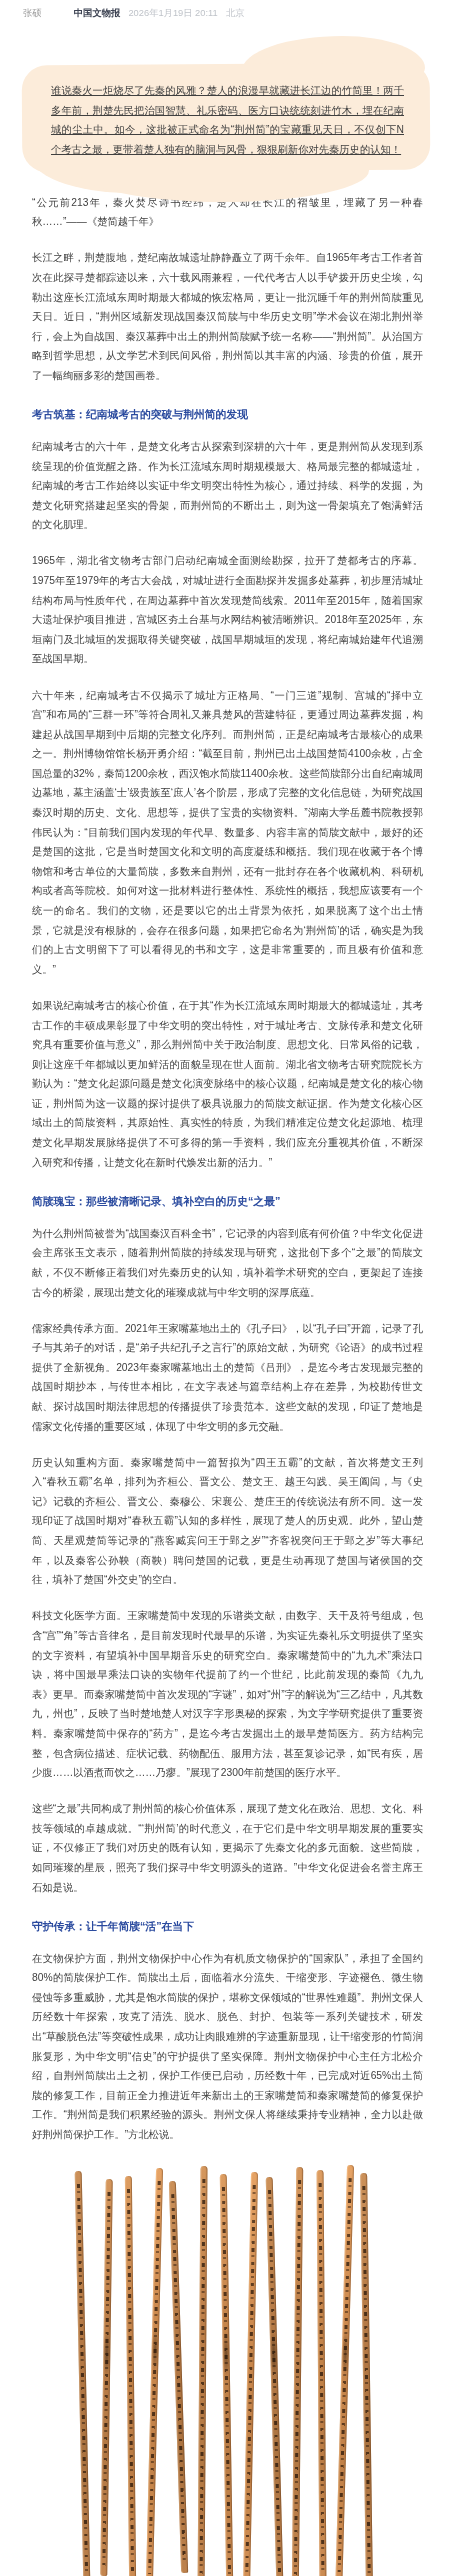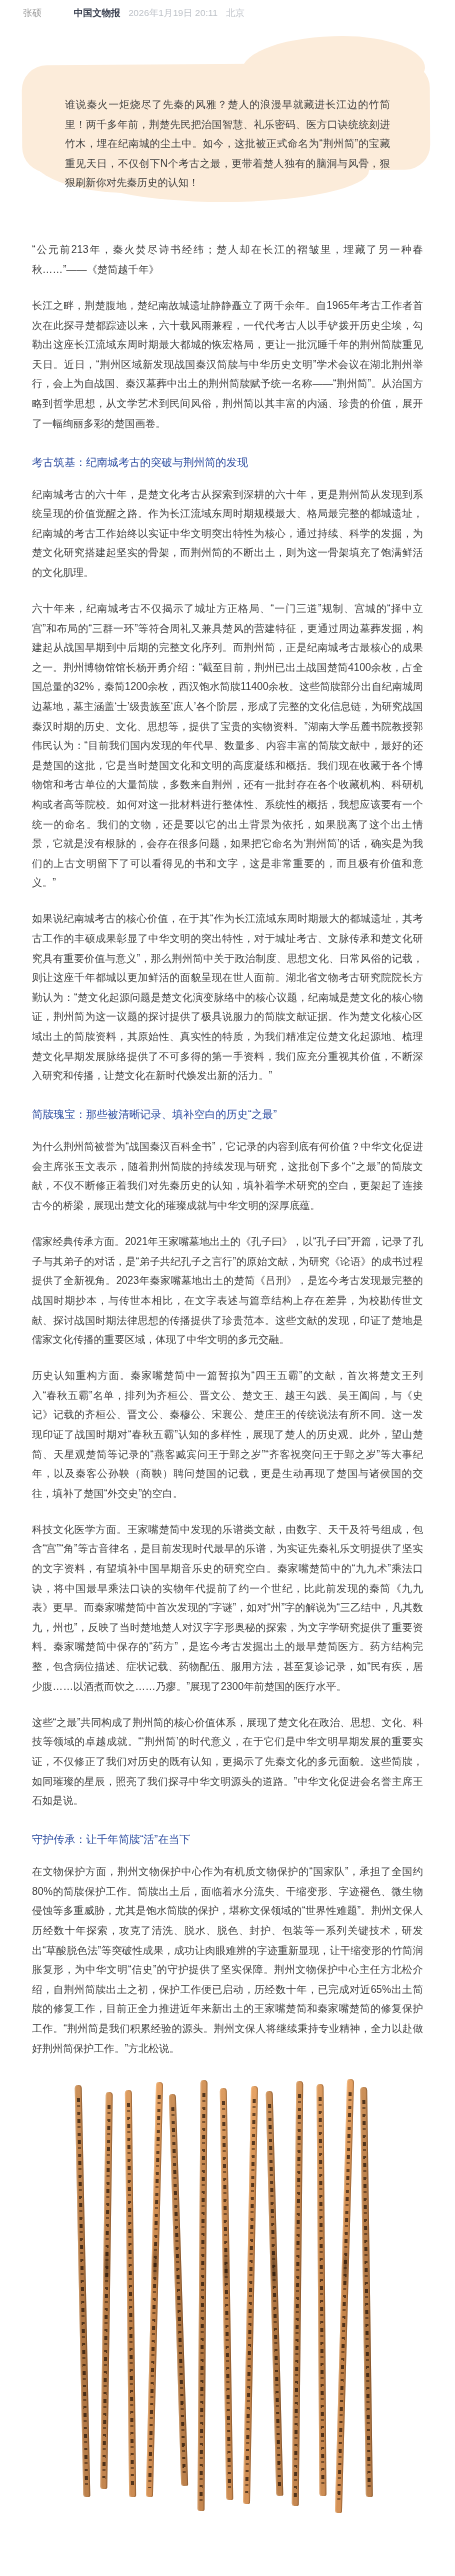--- a/index.html
+++ b/index.html
@@ -24,32 +24,32 @@
   .byline .dt,.byline .loc{color:#bfc3c9;}
 
   
   .intro-wrap{position:relative;margin-top:18.5px;padding:41px 49px 24px;}
   .blob{position:absolute;background:#fcecda;z-index:0;}
   .blob.b1{left:242px;top:-2.1px;width:183px;height:58px;border-radius:55% 45% 60% 40%/60% 55% 45% 40%;}
   .blob.b2{left:21.6px;right:25px;top:26px;height:107px;border-radius:25px;transform:rotate(-.4deg);}
   .blob.b3{left:29px;top:76px;width:201px;height:79px;border-radius:50%;}
   .blob.b4{left:77px;top:101px;width:292px;height:63px;border-radius:50%;}
   .intro-text{
-    position:relative;z-index:1;margin:16px;font-size:10.3px;line-height:19.6px;
-    color:#404040;text-align:justify;
+    position:relative;z-index:1;margin:2px;font-size:10.3px;line-height:19.6px;
+    color:#404040;text-align:justify;text-decoration:underline;
   }
 
   
   .para{
     margin:16.5px 32px 0;font-size:10.3px;line-height:19.6px;color:#404040;
     text-align:justify;
   }
   .para.quote{margin-top:7.2px;}
   .sec-h{
-    margin:18.5px 32px 0;font-size:10.8px;line-height:20.6px;font-weight:400;
+    margin:18.5px 32px 0;font-size:10.8px;line-height:20.6px;font-weight:700;
     color:#2b4b9f;
   }
   .sec-h + .para{margin-top:12.4px;}
 
   
   .figure{margin:18.5px 0 0;}
   .slips{position:relative;width:299px;height:443px;margin:0 auto;}
   .slip{
     position:absolute;width:6.7px;border-radius:3.6px 3.6px 1.5px 2.6px;
     background:linear-gradient(180deg,#d99a5f 0%,#c1824a 35%,#b67a44 70%,#c98a52 100%);
@@ -86,20 +86,21 @@
     <div class="blob b3"></div>
     <div class="blob b4"></div>
     <p class="intro-text">谁说秦火一炬烧尽了先秦的风雅？楚人的浪漫早就藏进长江边的竹简里！两千多年前，荆楚先民把治国智慧、礼乐密码、医方口诀统统刻进竹木，埋在纪南城的尘土中。如今，这批被正式命名为“荆州简”的宝藏重见天日，不仅创下N个考古之最，更带着楚人独有的脑洞与风骨，狠狠刷新你对先秦历史的认知！</p>
   </div>
 
   <p class="para quote">“公元前213年，秦火焚尽诗书经纬；楚人却在长江的褶皱里，埋藏了另一种春秋……”——《楚简越千年》</p>
   <p class="para">长江之畔，荆楚腹地，楚纪南故城遗址静静矗立了两千余年。自1965年考古工作者首次在此探寻楚都踪迹以来，六十载风雨兼程，一代代考古人以手铲拨开历史尘埃，勾勒出这座长江流域东周时期最大都城的恢宏格局，更让一批沉睡千年的荆州简牍重见天日。近日，“荆州区域新发现战国秦汉简牍与中华历史文明”学术会议在湖北荆州举行，会上为自战国、秦汉墓葬中出土的荆州简牍赋予统一名称——“荆州简”。从治国方略到哲学思想，从文学艺术到民间风俗，荆州简以其丰富的内涵、珍贵的价值，展开了一幅绚丽多彩的楚国画卷。</p>
 
   <h2 class="sec-h">考古筑基：纪南城考古的突破与荆州简的发现</h2>
   <p class="para">纪南城考古的六十年，是楚文化考古从探索到深耕的六十年，更是荆州简从发现到系统呈现的价值觉醒之路。作为长江流域东周时期规模最大、格局最完整的都城遗址，纪南城的考古工作始终以实证中华文明突出特性为核心，通过持续、科学的发掘，为楚文化研究搭建起坚实的骨架，而荆州简的不断出土，则为这一骨架填充了饱满鲜活的文化肌理。</p>
+  <p class="para">1965年，湖北省文物考古部门启动纪南城全面测绘勘探，拉开了楚都考古的序幕。1975年至1979年的考古大会战，对城址进行全面勘探并发掘多处墓葬，初步厘清城址结构布局与性质年代，在周边墓葬中首次发现楚简线索。2011年至2015年，随着国家大遗址保护项目推进，宫城区夯土台基与水网结构被清晰辨识。2018年至2025年，东垣南门及北城垣的发掘取得关键突破，战国早期城垣的发现，将纪南城始建年代追溯至战国早期。</p>
   <p class="para">六十年来，纪南城考古不仅揭示了城址方正格局、“一门三道”规制、宫城的“择中立宫”和布局的“三群一环”等符合周礼又兼具楚风的营建特征，更通过周边墓葬发掘，构建起从战国早期到中后期的完整文化序列。而荆州简，正是纪南城考古最核心的成果之一。荆州博物馆馆长杨开勇介绍：“截至目前，荆州已出土战国楚简4100余枚，占全国总量的32%，秦简1200余枚，西汉饱水简牍11400余枚。这些简牍部分出自纪南城周边墓地，墓主涵盖‘士’级贵族至‘庶人’各个阶层，形成了完整的文化信息链，为研究战国秦汉时期的历史、文化、思想等，提供了宝贵的实物资料。”湖南大学岳麓书院教授郭伟民认为：“目前我们国内发现的年代早、数量多、内容丰富的简牍文献中，最好的还是楚国的这批，它是当时楚国文化和文明的高度凝练和概括。我们现在收藏于各个博物馆和考古单位的大量简牍，多数来自荆州，还有一批封存在各个收藏机构、科研机构或者高等院校。如何对这一批材料进行整体性、系统性的概括，我想应该要有一个统一的命名。我们的文物，还是要以它的出土背景为依托，如果脱离了这个出土情景，它就是没有根脉的，会存在很多问题，如果把它命名为‘荆州简’的话，确实是为我们的上古文明留下了可以看得见的书和文字，这是非常重要的，而且极有价值和意义。”</p>
   <p class="para">如果说纪南城考古的核心价值，在于其“作为长江流域东周时期最大的都城遗址，其考古工作的丰硕成果彰显了中华文明的突出特性，对于城址考古、文脉传承和楚文化研究具有重要价值与意义”，那么荆州简中关于政治制度、思想文化、日常风俗的记载，则让这座千年都城以更加鲜活的面貌呈现在世人面前。湖北省文物考古研究院院长方勤认为：“楚文化起源问题是楚文化演变脉络中的核心议题，纪南城是楚文化的核心物证，荆州简为这一议题的探讨提供了极具说服力的简牍文献证据。作为楚文化核心区域出土的简牍资料，其原始性、真实性的特质，为我们精准定位楚文化起源地、梳理楚文化早期发展脉络提供了不可多得的第一手资料，我们应充分重视其价值，不断深入研究和传播，让楚文化在新时代焕发出新的活力。”</p>
 
   <h2 class="sec-h">简牍瑰宝：那些被清晰记录、填补空白的历史“之最”</h2>
   <p class="para">为什么荆州简被誉为“战国秦汉百科全书”，它记录的内容到底有何价值？中华文化促进会主席张玉文表示，随着荆州简牍的持续发现与研究，这批创下多个“之最”的简牍文献，不仅不断修正着我们对先秦历史的认知，填补着学术研究的空白，更架起了连接古今的桥梁，展现出楚文化的璀璨成就与中华文明的深厚底蕴。</p>
   <p class="para">儒家经典传承方面。2021年王家嘴墓地出土的《孔子曰》，以“孔子曰”开篇，记录了孔子与其弟子的对话，是“弟子共纪孔子之言行”的原始文献，为研究《论语》的成书过程提供了全新视角。2023年秦家嘴墓地出土的楚简《吕刑》，是迄今考古发现最完整的战国时期抄本，与传世本相比，在文字表述与篇章结构上存在差异，为校勘传世文献、探讨战国时期法律思想的传播提供了珍贵范本。这些文献的发现，印证了楚地是儒家文化传播的重要区域，体现了中华文明的多元交融。</p>
   <p class="para">历史认知重构方面。秦家嘴楚简中一篇暂拟为“四王五霸”的文献，首次将楚文王列入“春秋五霸”名单，排列为齐桓公、晋文公、楚文王、越王勾践、吴王阖闾，与《史记》记载的齐桓公、晋文公、秦穆公、宋襄公、楚庄王的传统说法有所不同。这一发现印证了战国时期对“春秋五霸”认知的多样性，展现了楚人的历史观。此外，望山楚简、天星观楚简等记录的“燕客臧宾问王于郢之岁”“齐客祝突问王于郢之岁”等大事纪年，以及秦客公孙鞅（商鞅）聘问楚国的记载，更是生动再现了楚国与诸侯国的交往，填补了楚国“外交史”的空白。</p>
   <p class="para">科技文化医学方面。王家嘴楚简中发现的乐谱类文献，由数字、天干及符号组成，包含“宫”“角”等古音律名，是目前发现时代最早的乐谱，为实证先秦礼乐文明提供了坚实的文字资料，有望填补中国早期音乐史的研究空白。秦家嘴楚简中的“九九术”乘法口诀，将中国最早乘法口诀的实物年代提前了约一个世纪，比此前发现的秦简《九九表》更早。而秦家嘴楚简中首次发现的“字谜”，如对“州”字的解说为“三乙结中，凡其数九，州也”，反映了当时楚地楚人对汉字字形奥秘的探索，为文字学研究提供了重要资料。秦家嘴楚简中保存的“药方”，是迄今考古发掘出土的最早楚简医方。药方结构完整，包含病位描述、症状记载、药物配伍、服用方法，甚至复诊记录，如“民有疾，居少腹……以酒煮而饮之……乃瘳。”展现了2300年前楚国的医疗水平。</p>
   <p class="para">这些“之最”共同构成了荆州简的核心价值体系，展现了楚文化在政治、思想、文化、科技等领域的卓越成就。“‘荆州简’的时代意义，在于它们是中华文明早期发展的重要实证，不仅修正了我们对历史的既有认知，更揭示了先秦文化的多元面貌。这些简牍，如同璀璨的星辰，照亮了我们探寻中华文明源头的道路。”中华文化促进会名誉主席王石如是说。</p>
 

